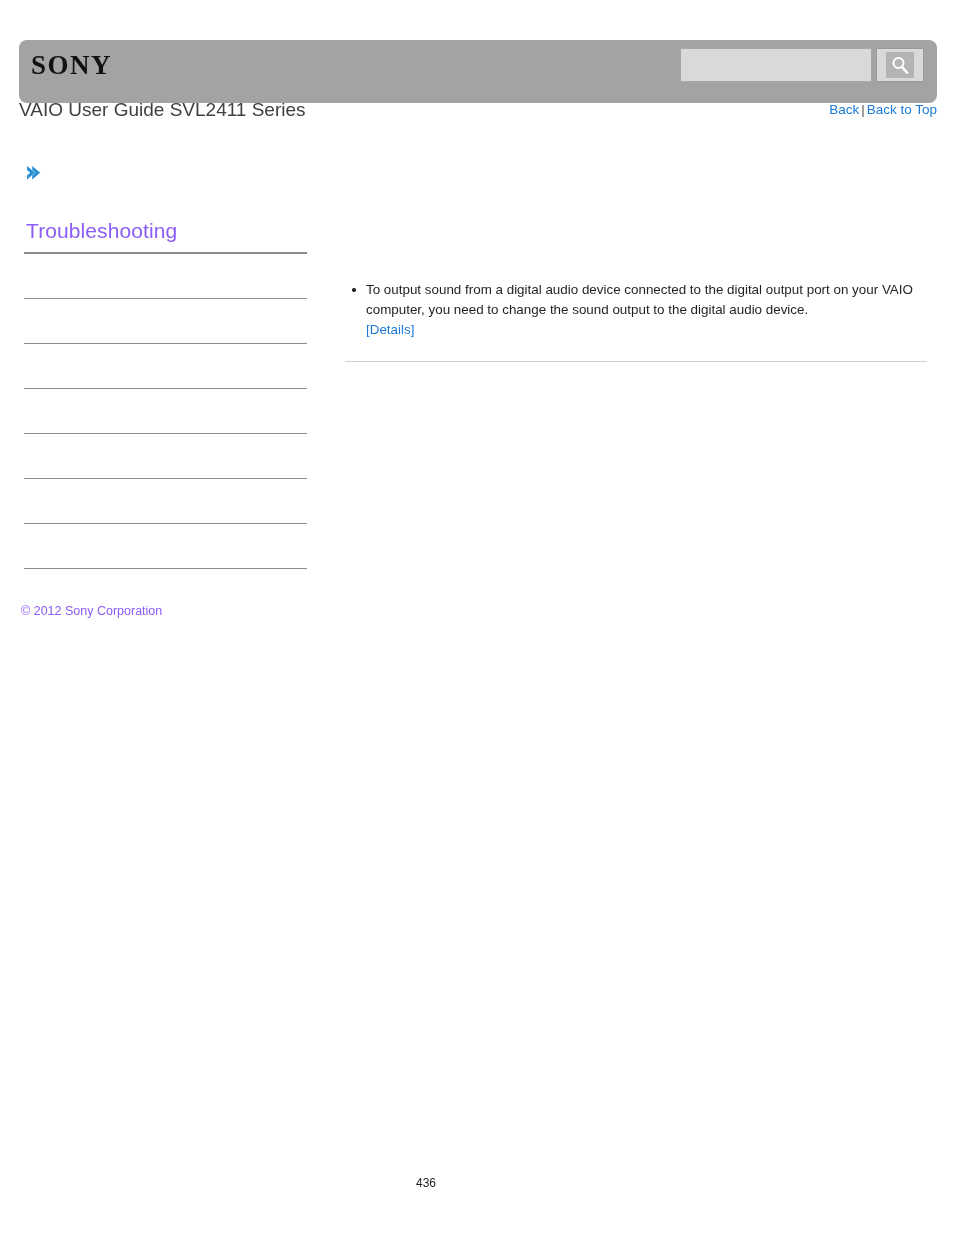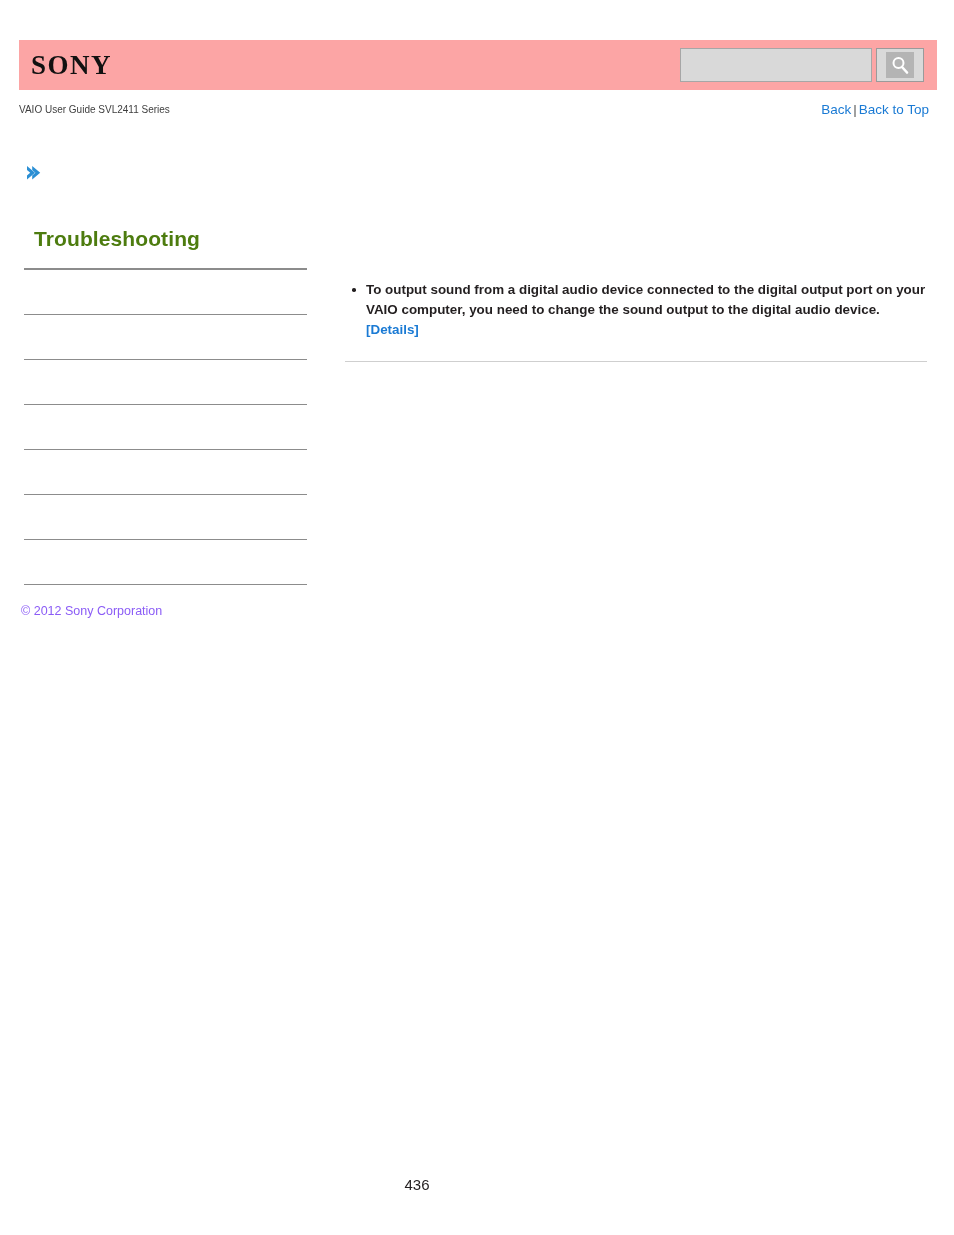--- a/index.html
+++ b/index.html
@@ -15,23 +15,24 @@
     color: #231f20;
     -webkit-font-smoothing: antialiased;
   }
 
   
   .header-band {
     position: absolute;
     left: 19px;
     top: 40px;
     width: 918px;
-    height: 50px;
-    background: #fca5a5;
+    height: 63px;
+    background: #a3a3a3;
     box-sizing: border-box;
+    border-radius: 8px;
   }
   .sony-logo {
     position: absolute;
     left: 12px;
     top: 9px;
     font-family: "Liberation Serif", serif;
     font-weight: bold;
     font-size: 27px;
     letter-spacing: 1.5px;
     color: #111111;
@@ -89,28 +90,28 @@
     position: absolute;
     left: 19px;
     top: 101px;
     width: 918px;
     height: 20px;
   }
   .guide-title {
     position: absolute;
     left: 0;
     top: 0;
-    font-size: 10px;
+    font-size: 19px;
     color: #3f3f3f;
     line-height: 18px;
     white-space: nowrap;
   }
   .nav-links {
     position: absolute;
-    right: 8px;
+    right: 0;
     top: 0;
     font-size: 13.5px;
     line-height: 18px;
     white-space: nowrap;
     color: #555555;
   }
   .nav-links a {
     color: #1a7ad4;
     text-decoration: none;
   }
@@ -127,23 +128,23 @@
 
   
   .sidebar {
     position: absolute;
     left: 24px;
     top: 218px;
     width: 283px;
   }
   .sidebar-heading {
     font-size: 21px;
-    font-weight: bold;
-    color: #4d7c0f;
-    margin: 8px;
+    font-weight: normal;
+    color: #8b5cf6;
+    margin: 0;
     padding: 0 0 8px 2px;
     line-height: 26px;
     letter-spacing: 0.1px;
   }
   .sidebar-rule {
     width: 283px;
     height: 0;
     border-top: 1px solid #8c8c8c;
   }
   .sidebar-item {
@@ -170,21 +171,20 @@
   .content {
     position: absolute;
     left: 345px;
     top: 280px;
     width: 582px;
   }
   .content ul {
     list-style: none;
     margin: 0;
     padding: 0;
-    font-weight: bold;
   }
   .content li {
     position: relative;
     padding-left: 21px;
     font-size: 13.4px;
     line-height: 20px;
     color: #231f20;
   }
   .content li::before {
     content: "";
@@ -209,22 +209,23 @@
     border-top: 1px solid #cfcfcf;
   }
 
   
   .page-number {
     position: absolute;
     left: 0;
     top: 1176px;
     width: 834px;
     text-align: center;
-    font-size: 15px;
+    font-size: 12px;
     color: #231f20;
+    padding-left: 9px;
   }
 </style>
 </head>
 <body>
 
 <div class="header-band">
   <div class="sony-logo">SONY</div>
 
   <div class="search-group">
     <input class="search-input" type="text" placeholder="" style="">

